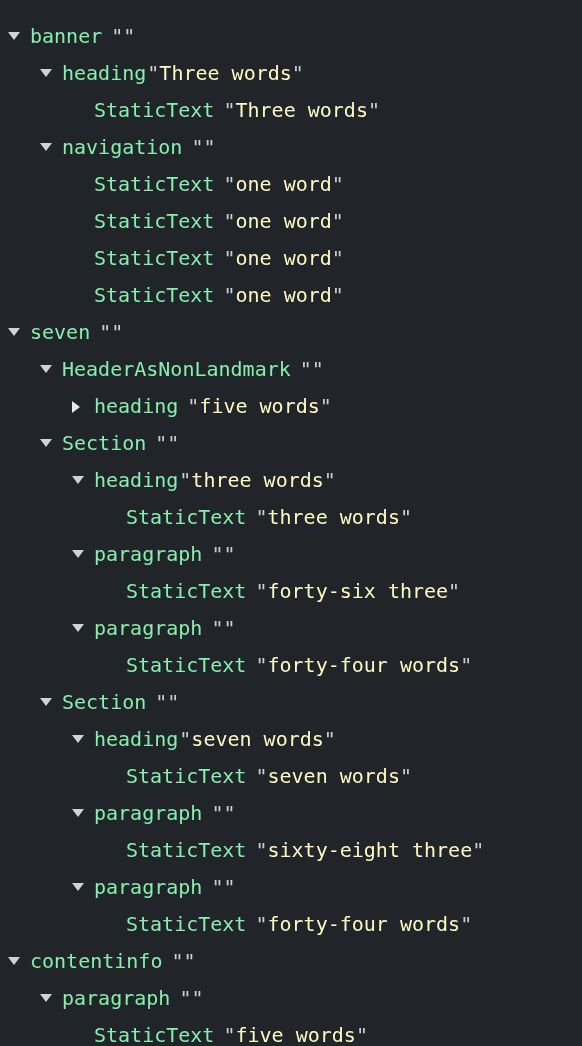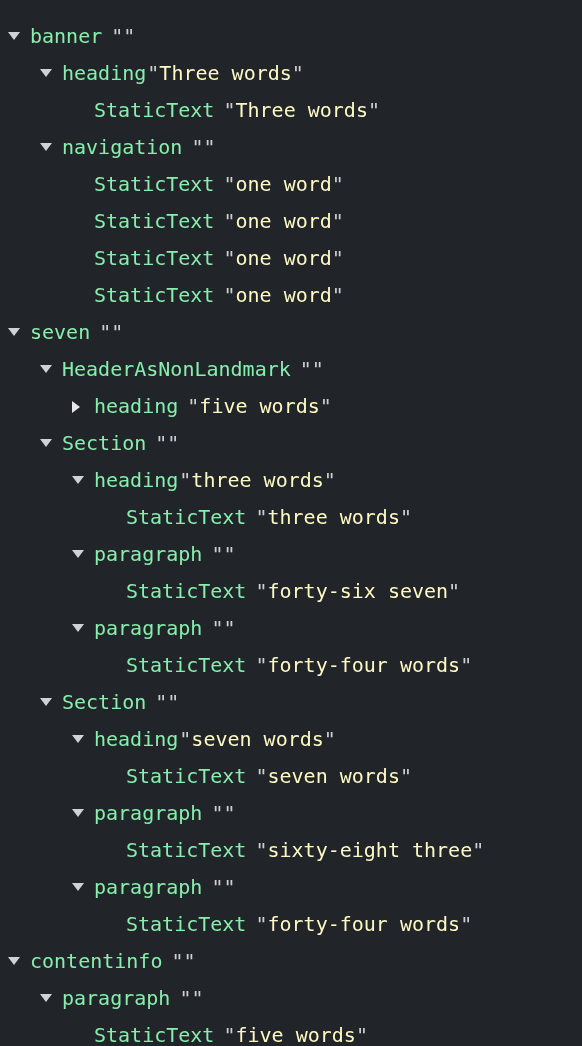--- a/index.html
+++ b/index.html
@@ -91,21 +91,21 @@
     <div class="node d2"><span class="tw"></span><span class="role">StaticText</span><span class="gap"></span><span class="q">"</span><span class="val">one word</span><span class="q">"</span></div>
     <div class="node d2"><span class="tw"></span><span class="role">StaticText</span><span class="gap"></span><span class="q">"</span><span class="val">one word</span><span class="q">"</span></div>
     <div class="node d2"><span class="tw"></span><span class="role">StaticText</span><span class="gap"></span><span class="q">"</span><span class="val">one word</span><span class="q">"</span></div>
     <div class="node d0"><span class="tw"><span class="tri open"></span></span><span class="role">seven</span><span class="gap"></span><span class="q">"</span><span class="val"></span><span class="q">"</span></div>
     <div class="node d1"><span class="tw"><span class="tri open"></span></span><span class="role">HeaderAsNonLandmark</span><span class="gap"></span><span class="q">"</span><span class="val"></span><span class="q">"</span></div>
     <div class="node d2"><span class="tw"><span class="tri closed"></span></span><span class="role">heading</span><span class="gap"></span><span class="q">"</span><span class="val">five words</span><span class="q">"</span></div>
     <div class="node d1"><span class="tw"><span class="tri open"></span></span><span class="role">Section</span><span class="gap"></span><span class="q">"</span><span class="val"></span><span class="q">"</span></div>
     <div class="node d2"><span class="tw"><span class="tri open"></span></span><span class="role">heading</span><span class="gap-tight"></span><span class="q">"</span><span class="val">three words</span><span class="q">"</span></div>
     <div class="node d3"><span class="tw"></span><span class="role">StaticText</span><span class="gap"></span><span class="q">"</span><span class="val">three words</span><span class="q">"</span></div>
     <div class="node d2"><span class="tw"><span class="tri open"></span></span><span class="role">paragraph</span><span class="gap"></span><span class="q">"</span><span class="val"></span><span class="q">"</span></div>
-    <div class="node d3"><span class="tw"></span><span class="role">StaticText</span><span class="gap"></span><span class="q">"</span><span class="val">forty-six seven</span><span class="q">"</span></div>
+    <div class="node d3"><span class="tw"></span><span class="role">StaticText</span><span class="gap"></span><span class="q">"</span><span class="val">forty-six three</span><span class="q">"</span></div>
     <div class="node d2"><span class="tw"><span class="tri open"></span></span><span class="role">paragraph</span><span class="gap"></span><span class="q">"</span><span class="val"></span><span class="q">"</span></div>
     <div class="node d3"><span class="tw"></span><span class="role">StaticText</span><span class="gap"></span><span class="q">"</span><span class="val">forty-four words</span><span class="q">"</span></div>
     <div class="node d1"><span class="tw"><span class="tri open"></span></span><span class="role">Section</span><span class="gap"></span><span class="q">"</span><span class="val"></span><span class="q">"</span></div>
     <div class="node d2"><span class="tw"><span class="tri open"></span></span><span class="role">heading</span><span class="gap-tight"></span><span class="q">"</span><span class="val">seven words</span><span class="q">"</span></div>
     <div class="node d3"><span class="tw"></span><span class="role">StaticText</span><span class="gap"></span><span class="q">"</span><span class="val">seven words</span><span class="q">"</span></div>
     <div class="node d2"><span class="tw"><span class="tri open"></span></span><span class="role">paragraph</span><span class="gap"></span><span class="q">"</span><span class="val"></span><span class="q">"</span></div>
     <div class="node d3"><span class="tw"></span><span class="role">StaticText</span><span class="gap"></span><span class="q">"</span><span class="val">sixty-eight three</span><span class="q">"</span></div>
     <div class="node d2"><span class="tw"><span class="tri open"></span></span><span class="role">paragraph</span><span class="gap"></span><span class="q">"</span><span class="val"></span><span class="q">"</span></div>
     <div class="node d3"><span class="tw"></span><span class="role">StaticText</span><span class="gap"></span><span class="q">"</span><span class="val">forty-four words</span><span class="q">"</span></div>
     <div class="node d0"><span class="tw"><span class="tri open"></span></span><span class="role">contentinfo</span><span class="gap"></span><span class="q">"</span><span class="val"></span><span class="q">"</span></div>

